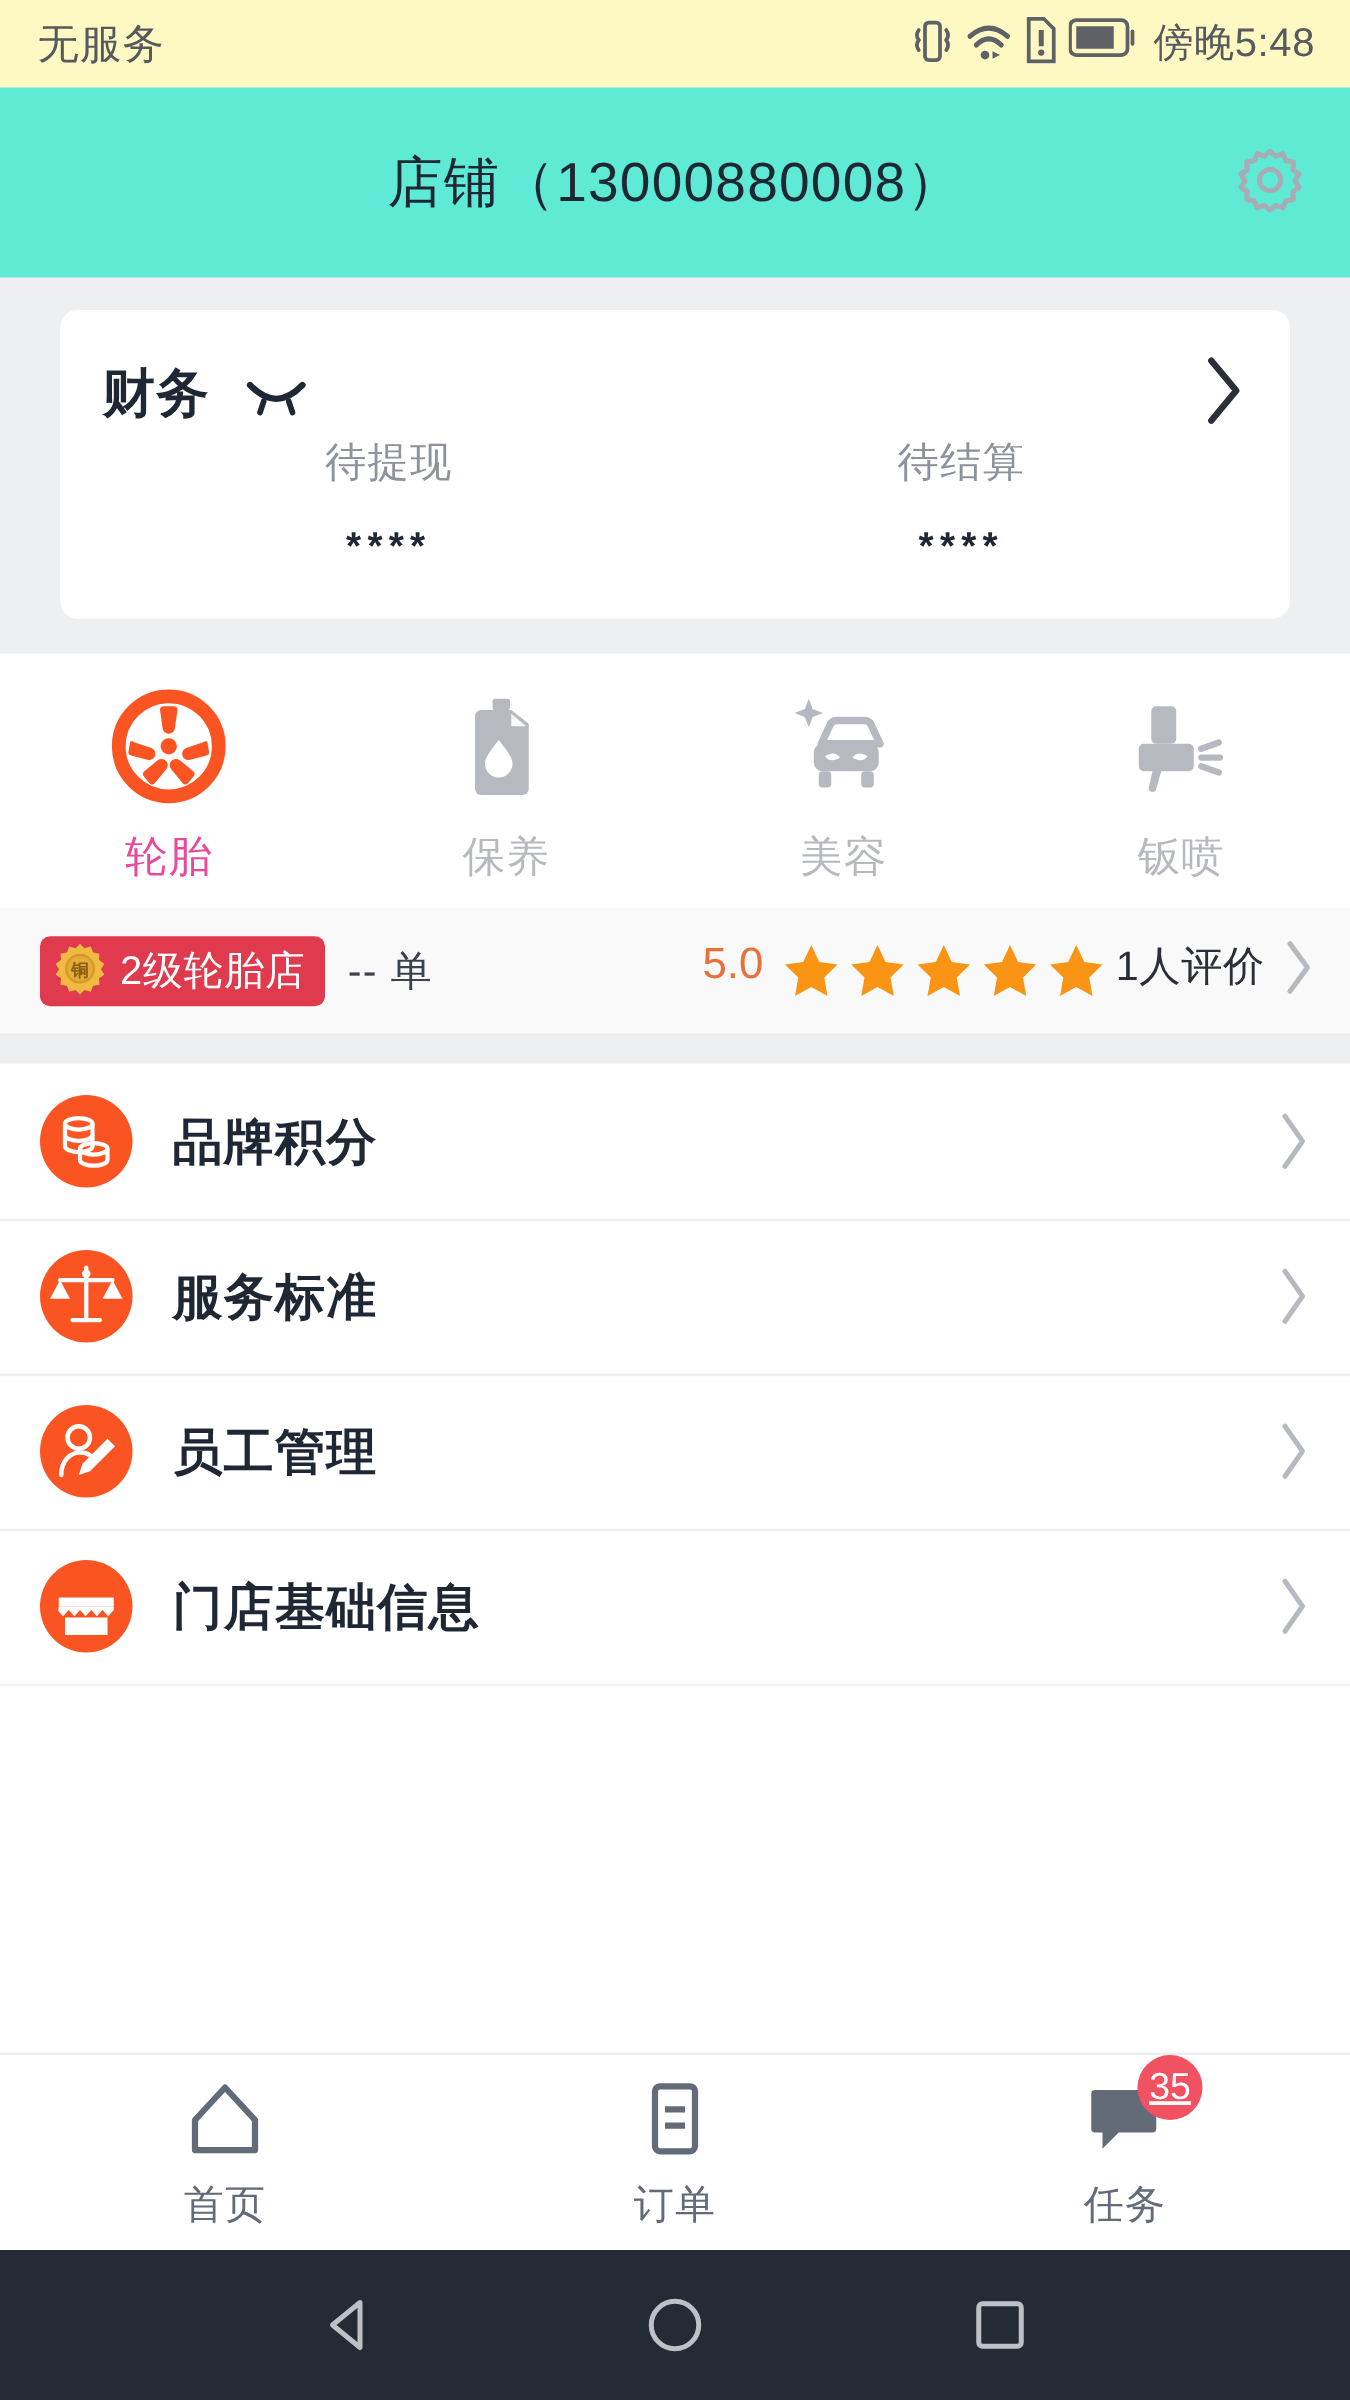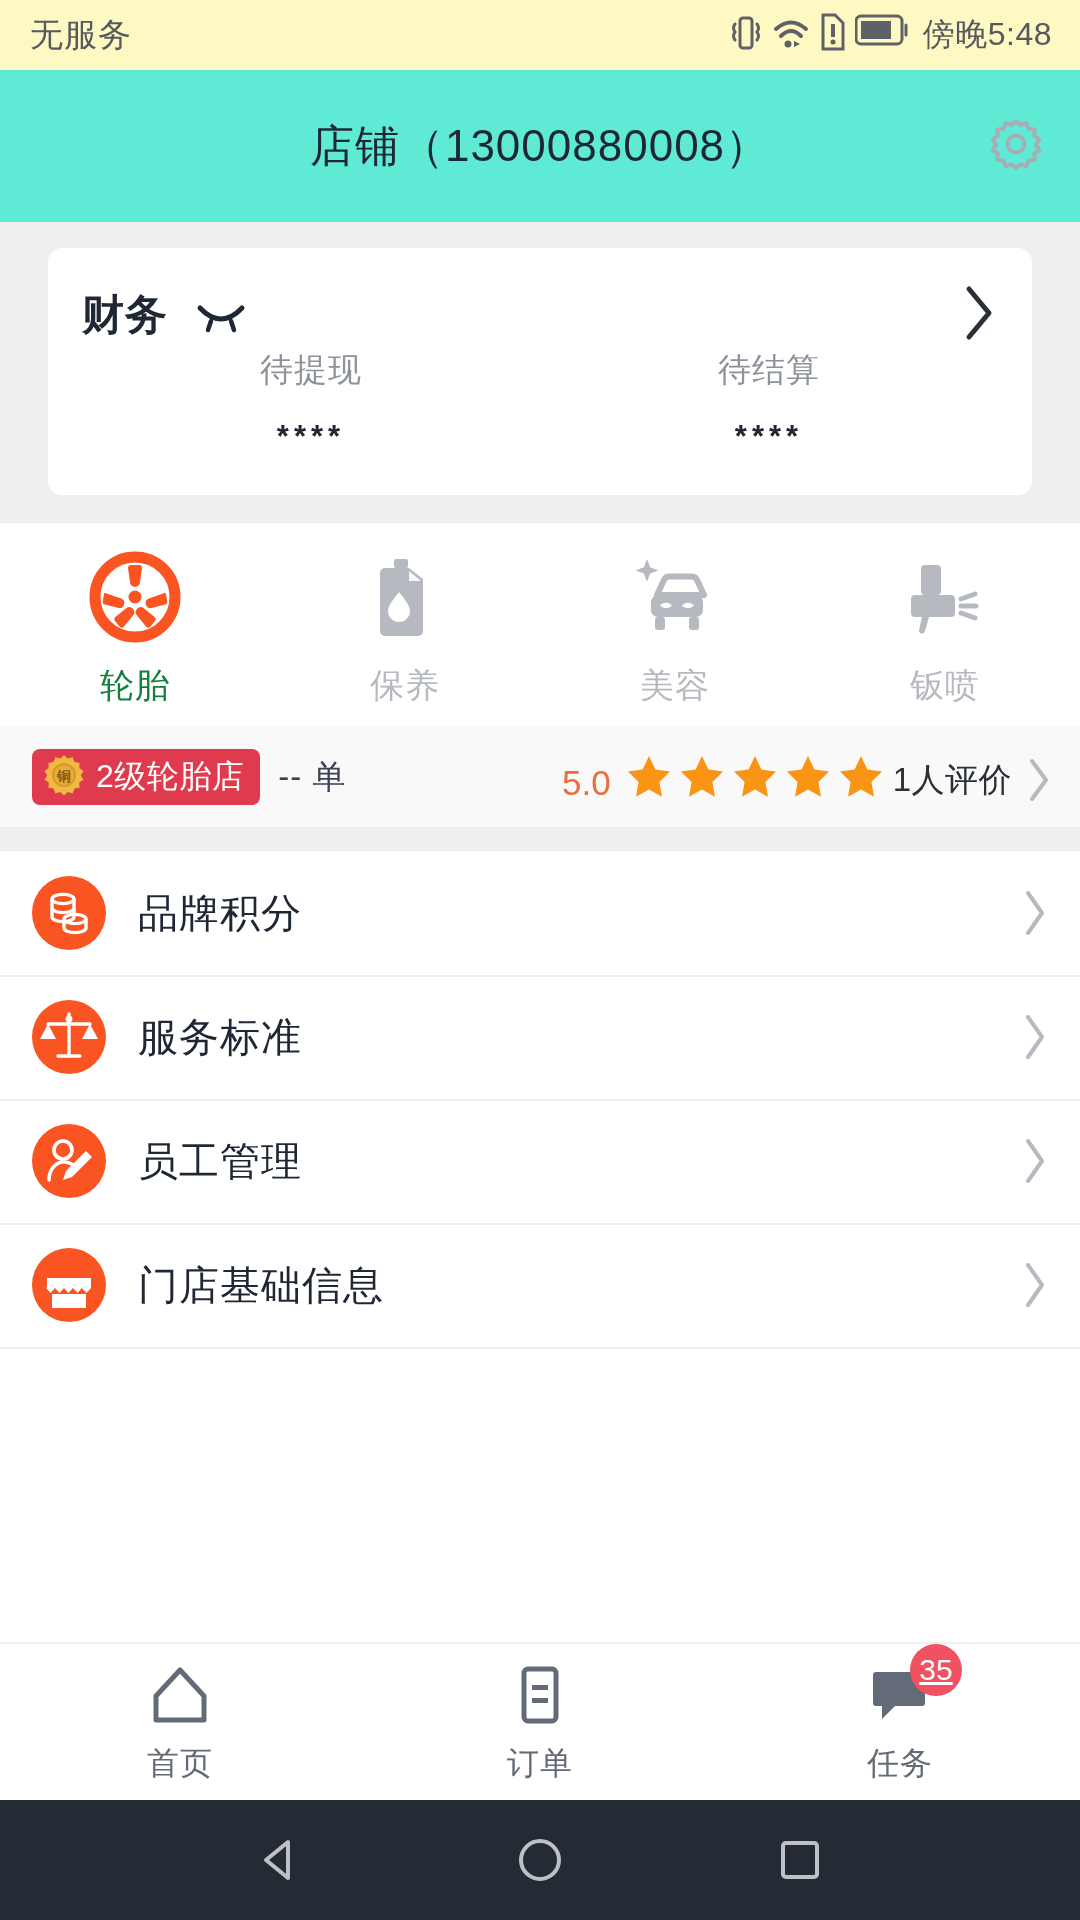--- a/index.html
+++ b/index.html
@@ -60,48 +60,48 @@
   .fin-value { font-size: 31px; color: #1E2733; margin-top: 26px; letter-spacing: 5px; font-weight: bold; }
 
   
   .cats {
     background: #ffffff; display: flex; align-items: flex-end;
     padding: 26px 0 18px 0; flex: 0 0 auto;
   }
   .cat { flex: 1; display: flex; flex-direction: column; align-items: center; }
   .cat-icon { height: 96px; display: flex; align-items: center; justify-content: center; }
   .cat-label { font-size: 34px; color: #B6BAC0; margin-top: 18px; letter-spacing: 1px; }
-  .cat.active .cat-label { color: #15803d; }
+  .cat.active .cat-label { color: #ec4899; }
 
   
   .rating-row {
     background: #F9F9FA; height: 100px;
     display: flex; align-items: center; padding: 0 28px 0 32px;
     flex: 0 0 100px;
   }
   .badge {
     background: #E03A4E; border-radius: 8px;
     height: 56px; display: flex; align-items: center;
     padding: 0 16px 0 10px; gap: 10px;
   }
   .badge-text { color: #ffffff; font-size: 32px; letter-spacing: .5px; }
   .order-count { font-size: 33px; color: #3B4250; margin-left: 18px; letter-spacing: 1px; }
-  .rating-right { margin-left: auto; display: flex; align-items: flex-end; }
+  .rating-right { margin-left: auto; display: flex; align-items: flex-start; }
   .score { font-size: 35px; color: #E8703A; margin-right: 12px; }
   .stars { display: flex; align-items: center; gap: 1px; }
   .reviews { font-size: 33px; color: #2A2F38; margin-left: 6px; letter-spacing: .5px; }
   .rating-chev { margin-left: 14px; display: flex; align-items: center; }
 
   .gray-gap { background: #EEEFF1; flex: 0 0 24px; }
 
   
   .menu { background: #ffffff; flex: 1 1 auto; overflow: hidden; }
   .menu-item {
     height: 124px; display: flex; align-items: center;
-    padding: 0 32px 0 30px; position: relative;
+    padding: 0 32px 0 30px; position: relative; font-weight: bold;
   }
   .menu-item + .menu-item::before {
     content: ""; position: absolute; left: 0; right: 0; top: 0;
     height: 2px; background: #EEEFF1;
   }
   .mi-icon { width: 78px; height: 78px; flex: 0 0 78px; display: flex; align-items: center; justify-content: center; }
   .mi-label { font-size: 40px; color: #1E2733; margin-left: 30px; letter-spacing: 1px; }
   .mi-arrow { margin-left: auto; display: flex; align-items: center; }
   .menu-divider-bottom { height: 2px; background: #EEEFF1; }
 

